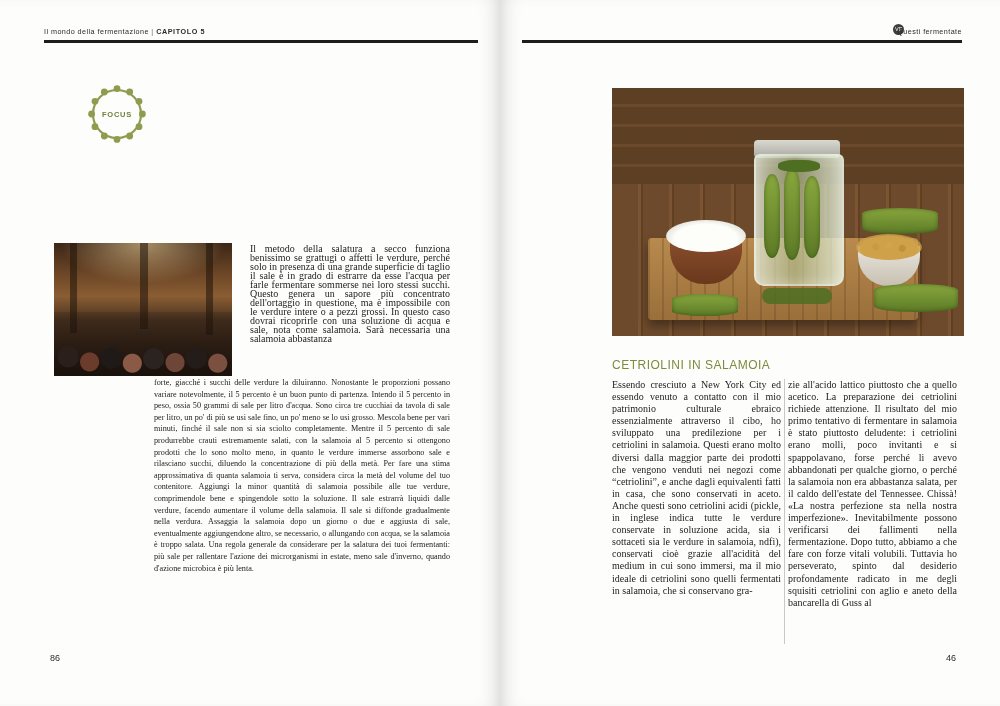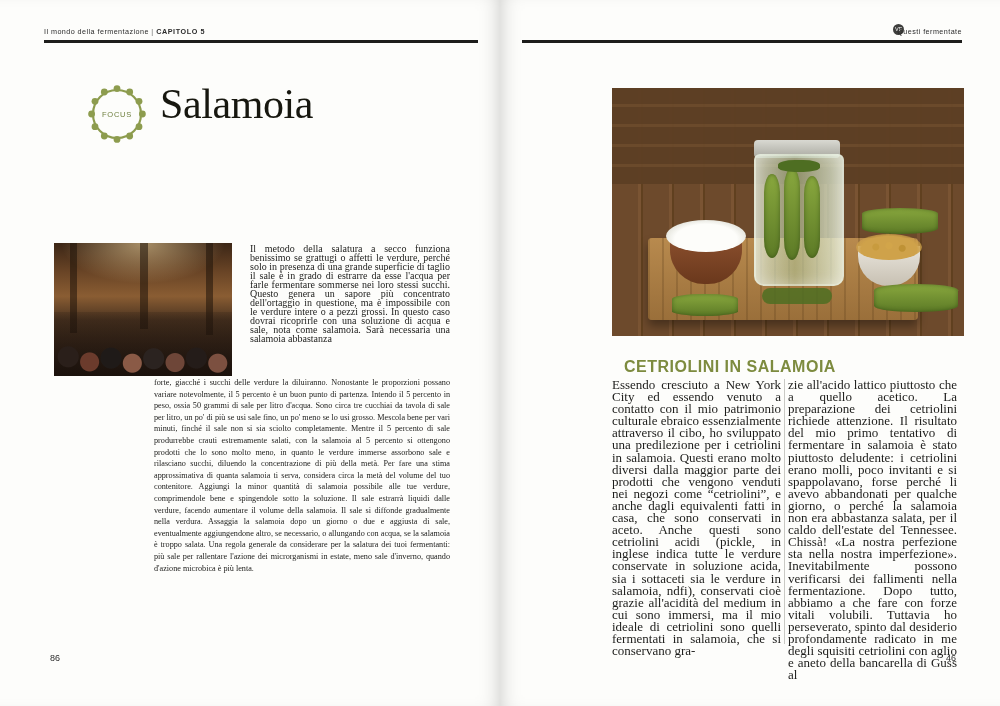--- a/index.html
+++ b/index.html
@@ -79,21 +79,21 @@
     position: absolute;
     left: 0; top: 0;
     width: 58px; height: 58px;
     display: flex;
     align-items: center;
     justify-content: center;
     font-family: "Liberation Sans", sans-serif;
     font-size: 7.5px;
     letter-spacing: 0.8px;
     color: #6e7f3e;
-    font-weight: 400;
+    font-weight: 700;
   }
   .title {
     position: absolute;
     left: 160px;
     top: 78px;
     font-family: "Liberation Serif", serif;
     font-size: 42px;
     line-height: 52px;
     color: #17170f;
     letter-spacing: -0.4px;
@@ -162,34 +162,34 @@
     left: 112px;
     top: 88px;
     width: 352px;
     height: 248px;
     overflow: hidden;
     background: #5a4a35;
   }
 
   .subhead {
     position: absolute;
-    left: 124px;
+    left: 112px;
     top: 358px;
     font-family: "Liberation Sans", sans-serif;
-    font-size: 16px;
+    font-size: 12px;
     letter-spacing: 0.5px;
     color: #7d8b3f;
-    font-weight: 700;
+    font-weight: 400;
   }
 
   .col {
     position: absolute;
     top: 379px;
     width: 169px;
-    font-size: 13px;
+    font-size: 10px;
     line-height: 12.1px;
     color: #1c1c1a;
     text-align: justify;
     hyphens: auto;
   }
   .col.c1 { left: 112px; }
   .col.c2 { left: 288px; }
   .col p { margin: 0; }
 
   .coldiv {
@@ -332,21 +332,20 @@
               <circle cx="16.3" cy="51.0" r="3.4"></circle>
             <circle cx="7.0" cy="41.7" r="3.4"></circle>
               <circle cx="3.6" cy="29" r="3.4"></circle>
             <circle cx="7.0" cy="16.3" r="3.4"></circle>
               <circle cx="16.3" cy="7.0" r="3.4"></circle>
           </g>
         </svg>
         <div class="seal-text">FOCUS</div>
       </div>
 
-      <div class="title">Salamoia</div>
 
       <div class="photo-left">
         <div class="ph barn-bg"></div>
         <div class="ph barn-light"></div>
         <div class="ph barn-beam" style="left:16px;top:0;width:7px;height:90px;"></div>
         <div class="ph barn-beam" style="left:86px;top:0;width:8px;height:86px;"></div>
         <div class="ph barn-beam" style="left:152px;top:0;width:7px;height:92px;"></div>
         <div class="ph crowd"></div>
       </div>
 

